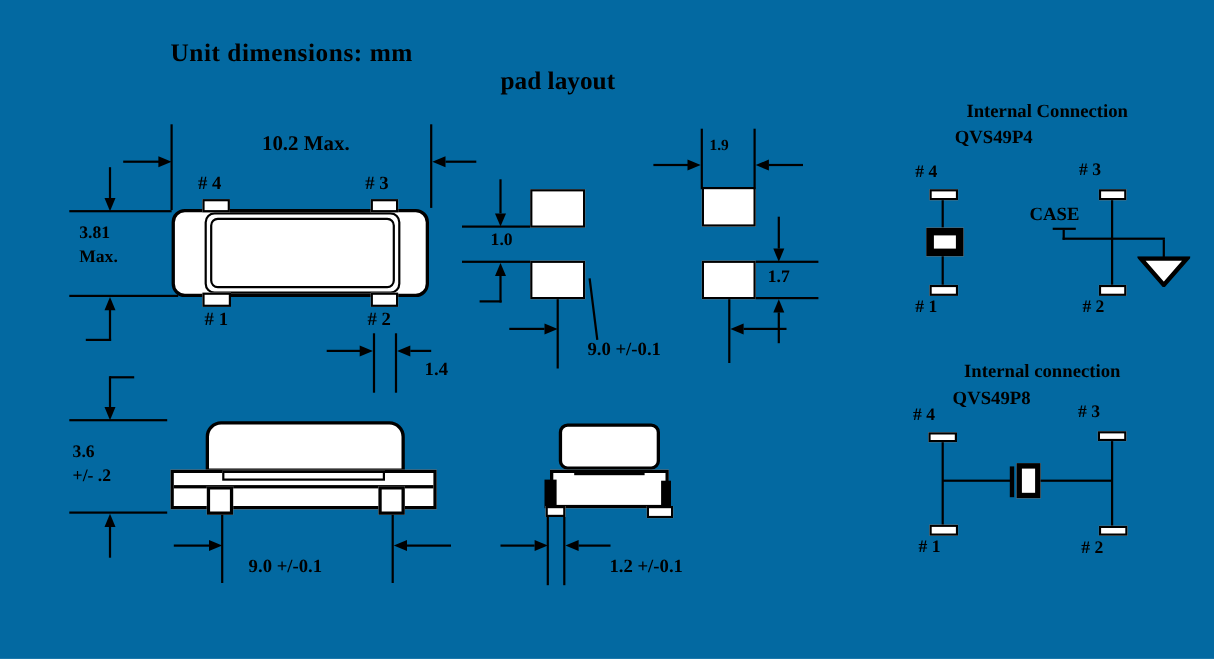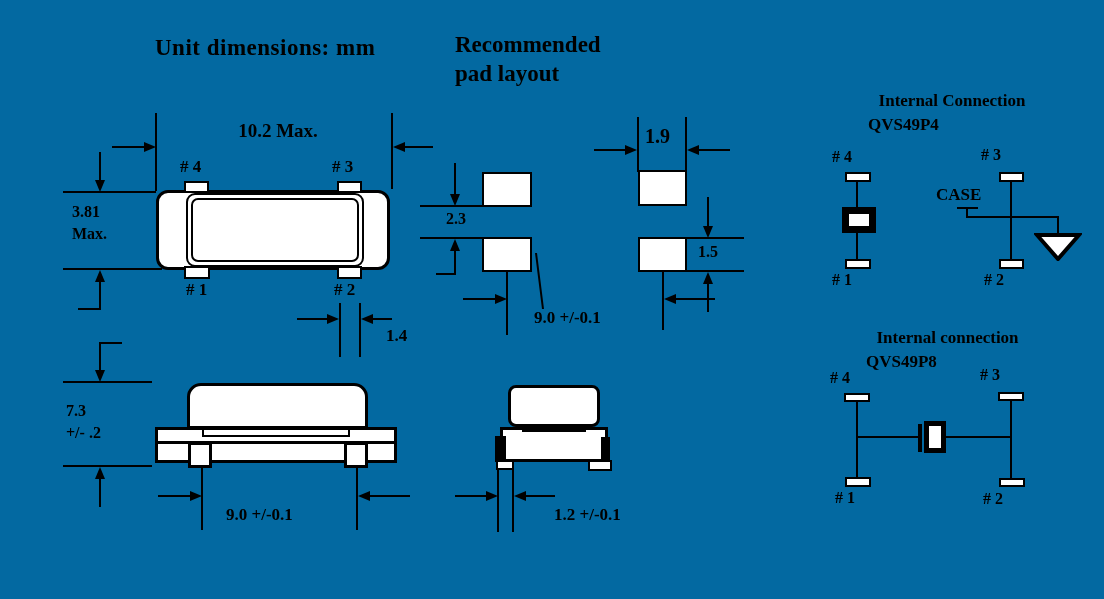--- a/index.html
+++ b/index.html
@@ -18,21 +18,20 @@
   .ah-d{border-left:5px solid transparent;border-right:5px solid transparent;border-top:12px solid #000;}
   .ah-u{border-left:5px solid transparent;border-right:5px solid transparent;border-bottom:12px solid #000;}
   .blk{position:absolute;background:#000;}
 </style>
 </head>
 <body>
 
 <div id="canvas">
 
   <div class="lbl" style="left:155px;top:36px;font-size:23px;letter-spacing:0.5px;">Unit dimensions: mm</div>
-  <div class="lbl" style="left:455px;top:33px;font-size:23px;">Recommended</div>
   <div class="lbl" style="left:455px;top:62px;font-size:23px;">pad layout</div>
 
   <div class="rect thick" style="left:156px;top:190px;width:234px;height:80px;border-radius:12px;"></div>
   <div class="rect" style="left:186px;top:193px;width:178px;height:74px;border-radius:9px;"></div>
   <div class="rect" style="left:191px;top:198px;width:168px;height:64px;border-radius:7px;"></div>
   <div class="rect" style="left:184px;top:181px;width:25px;height:12px;"></div>
   <div class="rect" style="left:337px;top:181px;width:25px;height:12px;"></div>
   <div class="rect" style="left:184px;top:266px;width:26px;height:13px;"></div>
   <div class="rect" style="left:337px;top:266px;width:25px;height:13px;"></div>
   <div class="lbl" style="left:180px;top:158px;font-size:17px;"># 4</div>
@@ -68,40 +67,40 @@
 
   <div class="rect" style="left:482px;top:172px;width:50px;height:35px;"></div>
   <div class="rect" style="left:482px;top:237px;width:50px;height:35px;"></div>
   <div class="rect" style="left:638px;top:170px;width:49px;height:36px;"></div>
   <div class="rect" style="left:638px;top:237px;width:49px;height:35px;"></div>
 
   <div class="hl" style="left:420px;top:205px;width:62px;"></div>
   <div class="hl" style="left:420px;top:237px;width:62px;"></div>
   <div class="vl" style="left:454px;top:163px;height:31px;"></div>
   <div class="ah ah-d" style="left:450px;top:194px;"></div>
-  <div class="lbl" style="left:446px;top:211px;font-size:16px;">2.3</div>
+  <div class="lbl" style="left:446px;top:211px;font-size:16px;">1.0</div>
   <div class="ah ah-u" style="left:450px;top:239px;"></div>
   <div class="vl" style="left:454px;top:250px;height:25px;"></div>
   <div class="hl" style="left:436px;top:273px;width:20px;"></div>
 
   <div class="vl" style="left:637px;top:117px;height:55px;"></div>
   <div class="vl" style="left:685px;top:117px;height:55px;"></div>
   <div class="hl" style="left:594px;top:149px;width:32px;"></div>
   <div class="ah ah-r" style="left:625px;top:145px;"></div>
   <div class="ah ah-l" style="left:687px;top:145px;"></div>
   <div class="hl" style="left:699px;top:149px;width:31px;"></div>
-  <div class="lbl" style="left:645px;top:126px;font-size:20px;">1.9</div>
+  <div class="lbl" style="left:645px;top:126px;font-size:14px;">1.9</div>
 
   <div class="hl" style="left:687px;top:237px;width:57px;"></div>
   <div class="hl" style="left:687px;top:270px;width:57px;"></div>
   <div class="vl" style="left:707px;top:197px;height:29px;"></div>
   <div class="ah ah-d" style="left:703px;top:226px;"></div>
   <div class="ah ah-u" style="left:703px;top:272px;"></div>
   <div class="vl" style="left:707px;top:284px;height:28px;"></div>
-  <div class="lbl" style="left:698px;top:244px;font-size:16px;">1.5</div>
+  <div class="lbl" style="left:698px;top:244px;font-size:16px;">1.7</div>
 
   <div class="vl" style="left:506px;top:272px;height:63px;"></div>
   <div class="vl" style="left:662px;top:272px;height:58px;"></div>
   <div class="hl" style="left:463px;top:298px;width:32px;"></div>
   <div class="ah ah-r" style="left:495px;top:294px;"></div>
   <div class="ah ah-l" style="left:664px;top:294px;"></div>
   <div class="hl" style="left:676px;top:298px;width:39px;"></div>
   <svg class="abs" style="left:530px;top:250px;" width="16" height="62">
     <line x1="6" y1="3" x2="13" y2="59" stroke="#000" stroke-width="2"></line>
   </svg>
@@ -114,21 +113,21 @@
   <div class="rect thick" style="left:188px;top:442px;width:24px;height:26px;"></div>
   <div class="rect thick" style="left:344px;top:442px;width:24px;height:26px;"></div>
 
   <div class="hl" style="left:63px;top:381px;width:89px;"></div>
   <div class="hl" style="left:63px;top:465px;width:89px;"></div>
   <div class="hl" style="left:100px;top:342px;width:22px;"></div>
   <div class="vl" style="left:99px;top:342px;height:28px;"></div>
   <div class="ah ah-d" style="left:95px;top:370px;"></div>
   <div class="ah ah-u" style="left:95px;top:467px;"></div>
   <div class="vl" style="left:99px;top:478px;height:29px;"></div>
-  <div class="lbl" style="left:66px;top:403px;font-size:16px;">7.3</div>
+  <div class="lbl" style="left:66px;top:403px;font-size:16px;">3.6</div>
   <div class="lbl" style="left:66px;top:425px;font-size:16px;">+/- .2</div>
 
   <div class="vl" style="left:201px;top:468px;height:62px;"></div>
   <div class="vl" style="left:356px;top:468px;height:62px;"></div>
   <div class="hl" style="left:158px;top:495px;width:32px;"></div>
   <div class="ah ah-r" style="left:190px;top:491px;"></div>
   <div class="ah ah-l" style="left:358px;top:491px;"></div>
   <div class="hl" style="left:370px;top:495px;width:40px;"></div>
   <div class="lbl" style="left:226px;top:506px;font-size:17px;">9.0 +/-0.1</div>
 

